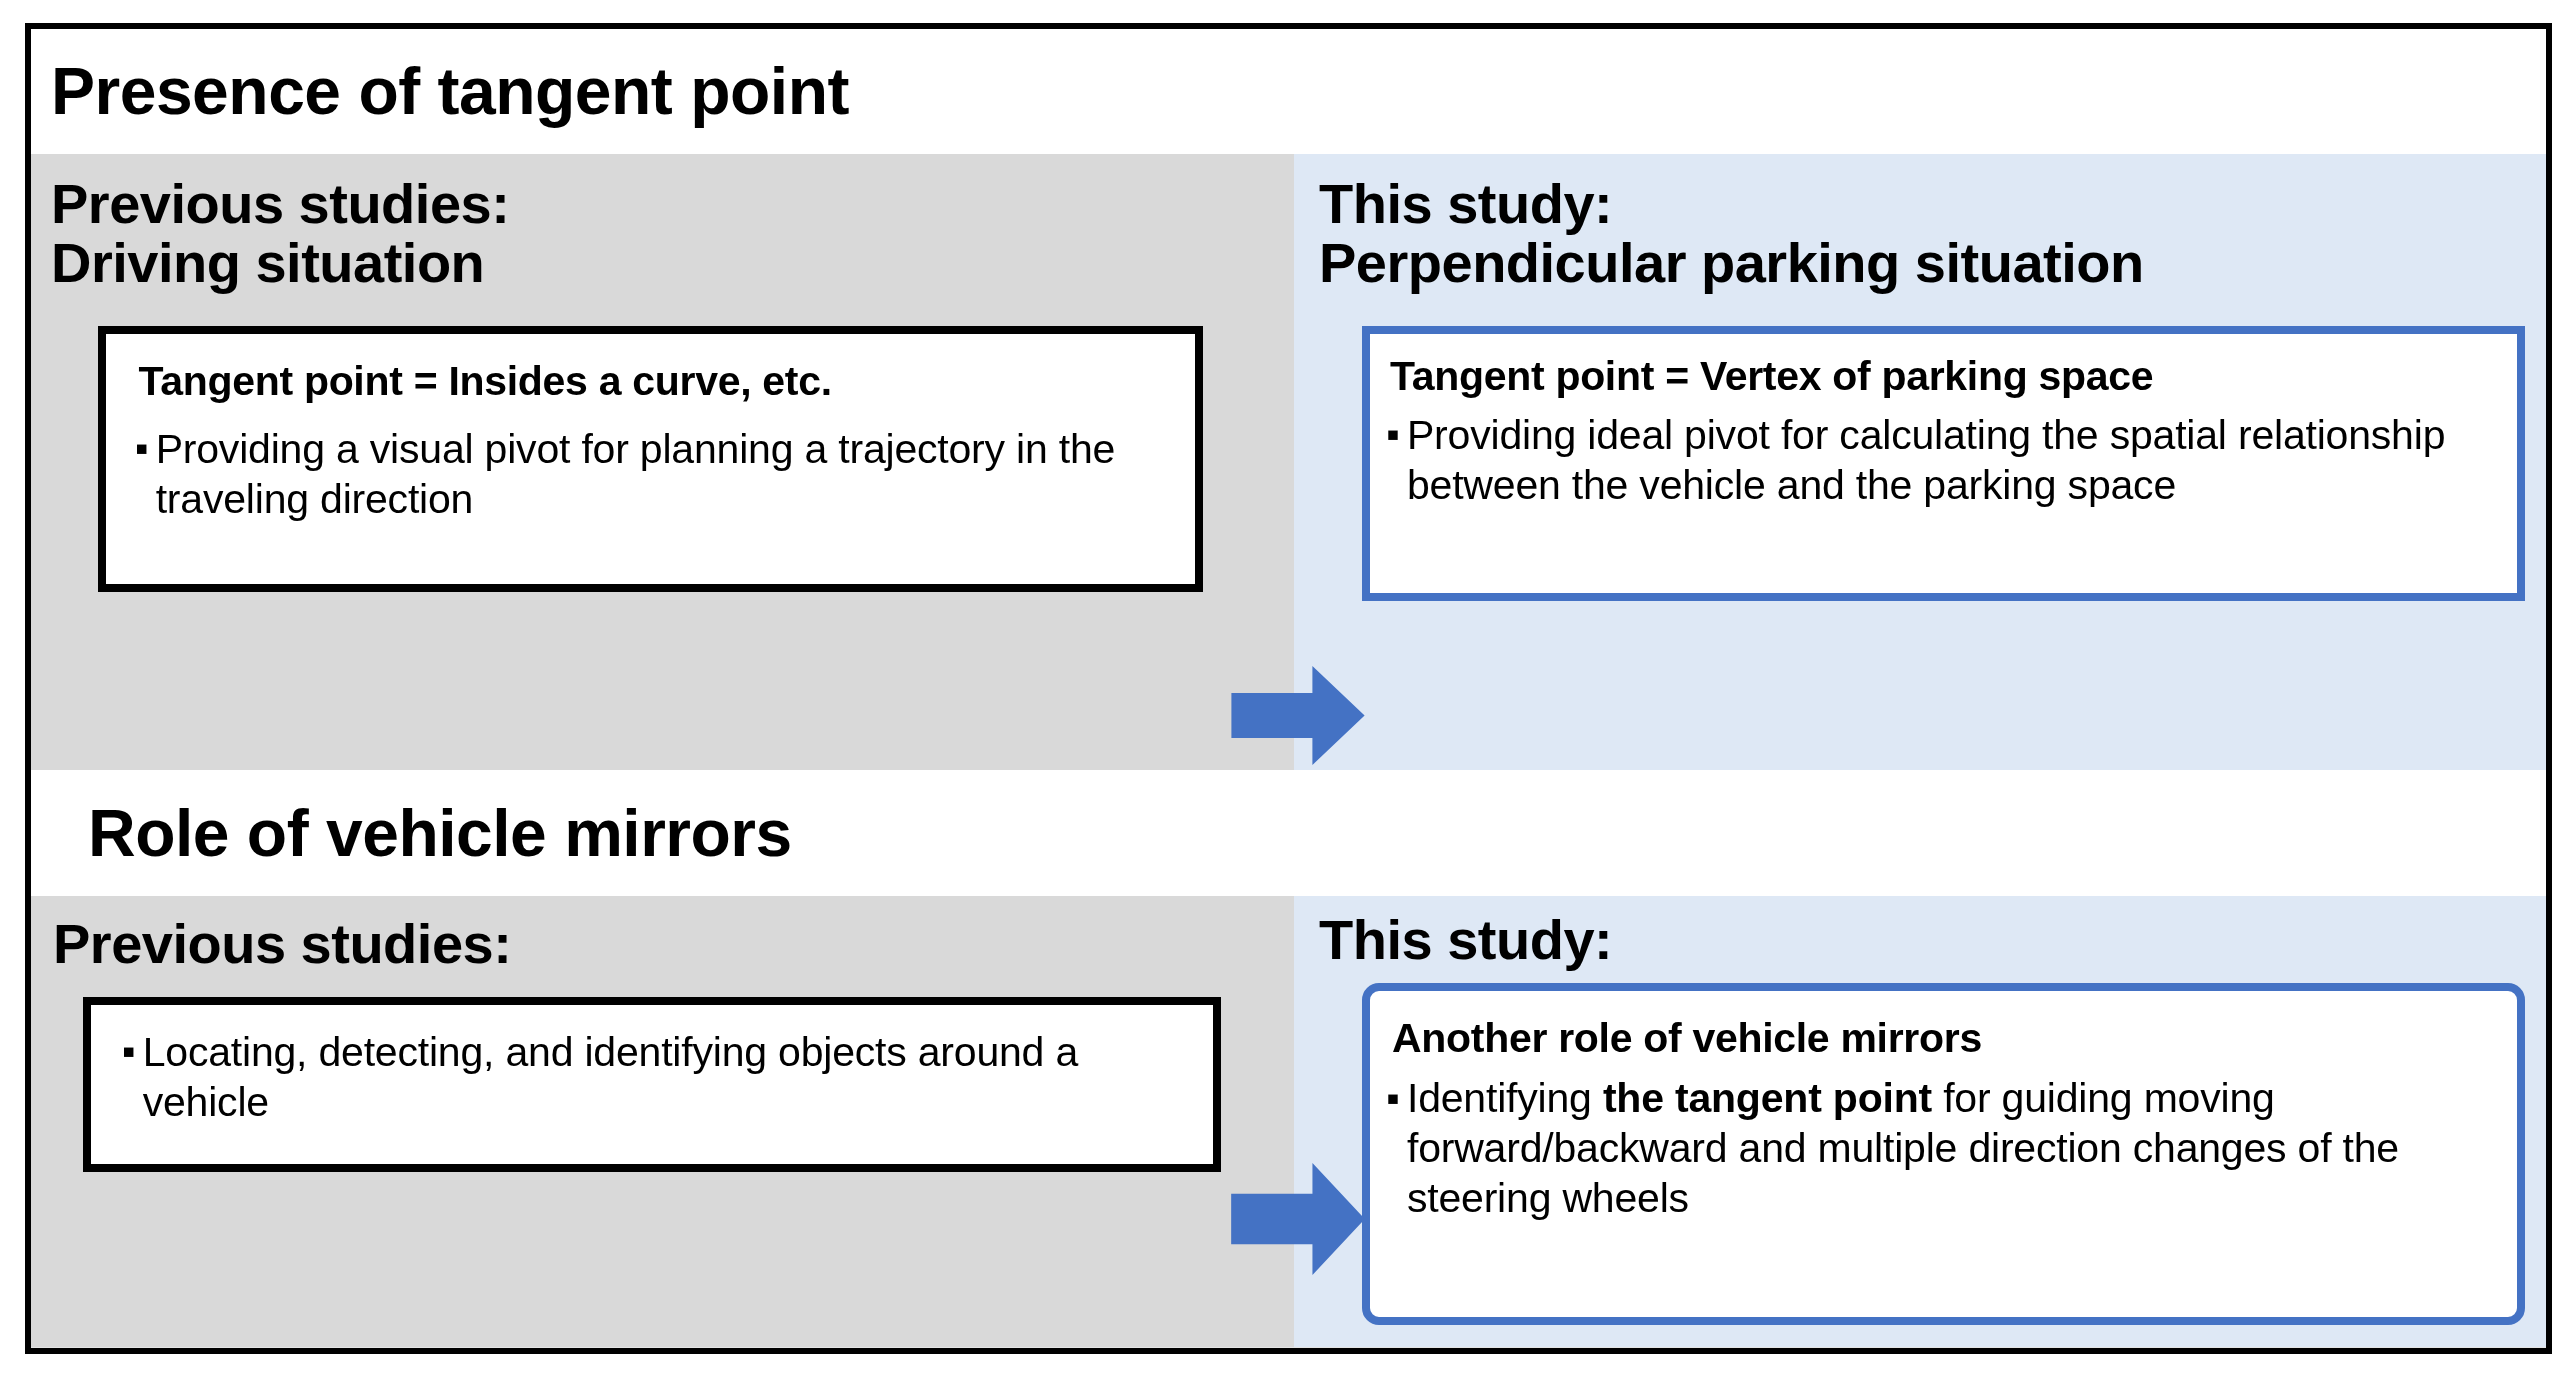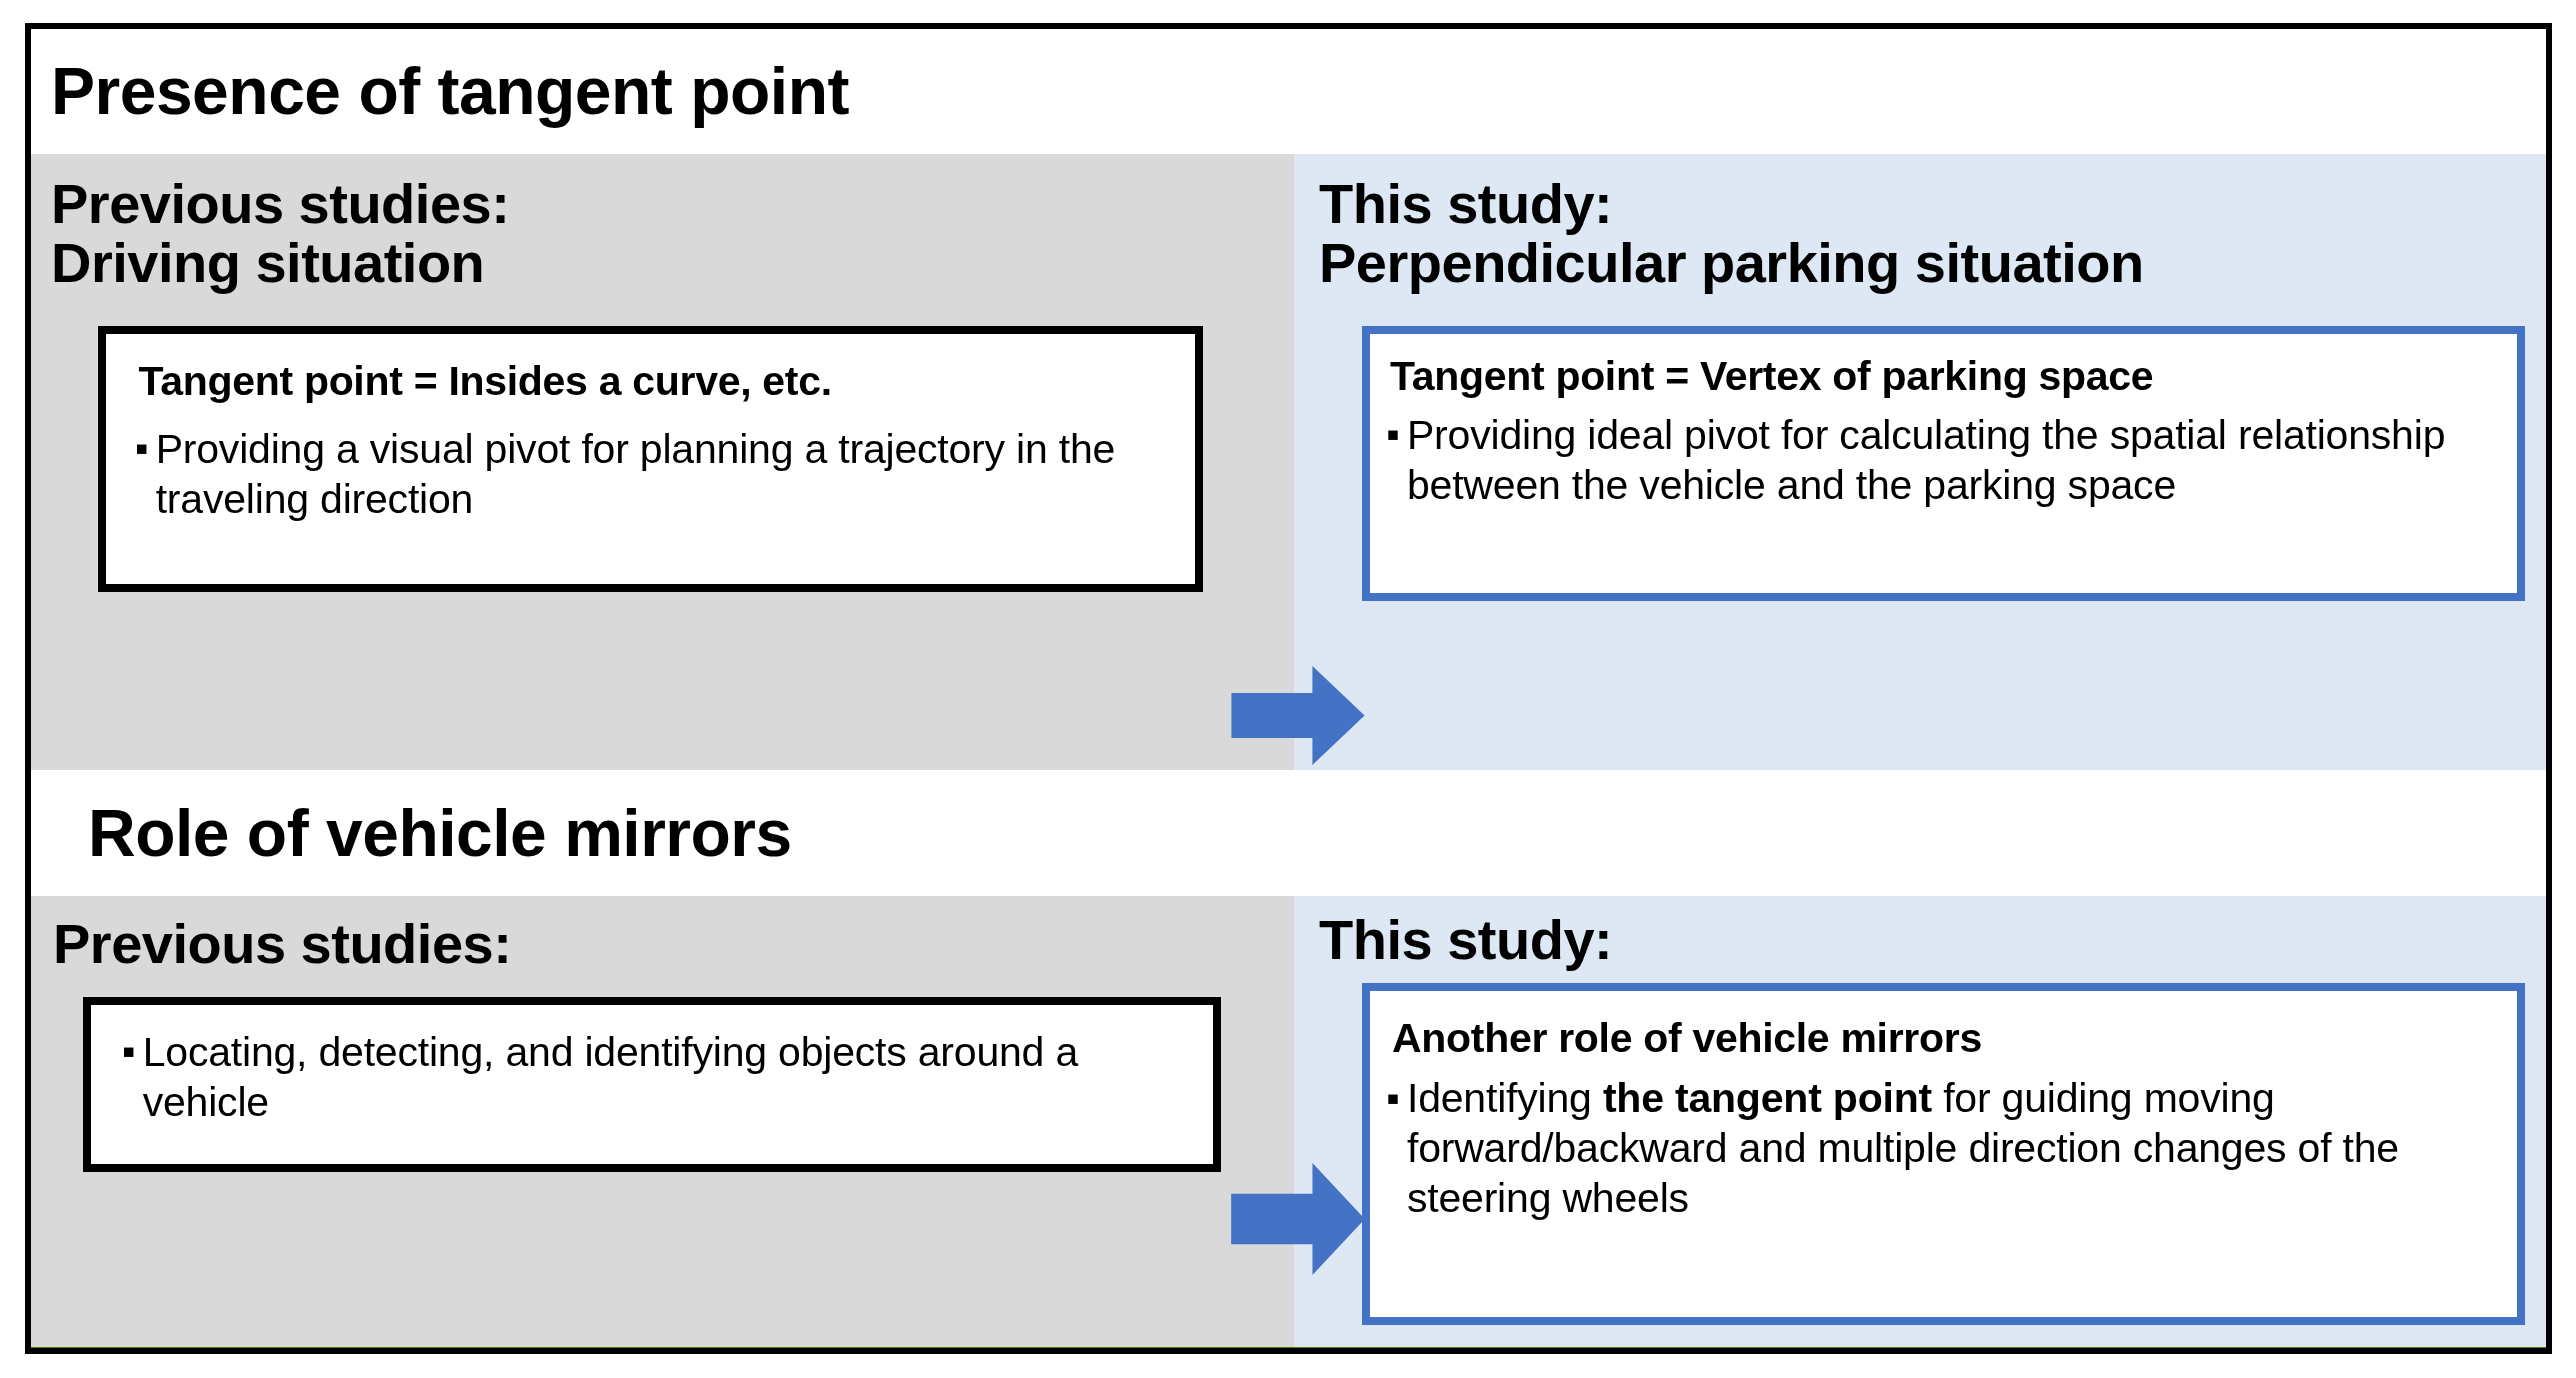--- a/index.html
+++ b/index.html
@@ -1,20 +1,20 @@
 <!DOCTYPE html>
 <html style="font-size:14.5px"><head>
 <meta charset="utf-8">
 <style>
   html,body{margin:0;padding:0;background:#ffffff;}
   body{width:2576px;height:1378px;font-family:"Liberation Sans", sans-serif;overflow:hidden;}
 
   .frame{
     position:absolute;left:25px;top:22.6px;width:2527px;height:1331px;
-    border:6.3px solid #000000;background:#4d7c0f;box-sizing:border-box;
+    border:6.3px solid #000000;background:#e5e5e5;box-sizing:border-box;
   }
 
   
   .sec-head{
     position:absolute;left:0;width:100%;background:#ffffff;
     display:flex;align-items:center;box-sizing:border-box;
   }
   .sec-head .htxt{
     font-size:66px;font-weight:bold;color:#000000;
     letter-spacing:-0.5px;padding-left:20px;line-height:1;
@@ -122,21 +122,21 @@
     </div>
 
     <div class="arrow" style="left:1200px;top:267px;width:134px;height:112px;z-index:5;">
       <svg width="134" height="112" viewBox="0 0 148 124" aria-hidden="true">
         <polygon points="0,34 90,34 90,0 148,62 90,124 90,90 0,90" fill="#4472c4"></polygon>
       </svg>
     </div>
 
     <div class="panel-title" style="left:1288px;top:14.5px;width:1212px;">This study:</div>
 
-    <div class="box box-blue" style="left:1331px;top:87px;width:1163px;height:342px;">
+    <div class="box box-blue" style="left:1331px;top:87px;width:1163px;height:342px;border-radius:17px;">
       <div class="box-heading" style="margin:25px 0 0 22px;">Another role of vehicle mirrors</div>
       <div class="bullet-row" style="margin:12.7px 12.7px 0 16.3px;">
         <span class="bullet-dot">▪</span>
         <span class="bullet-text">
           <span>Identifying </span><b>the tangent point</b><span> for guiding moving forward/backward and multiple direction changes of the steering wheels</span>
         </span>
       </div>
     </div>
   </div>
 

